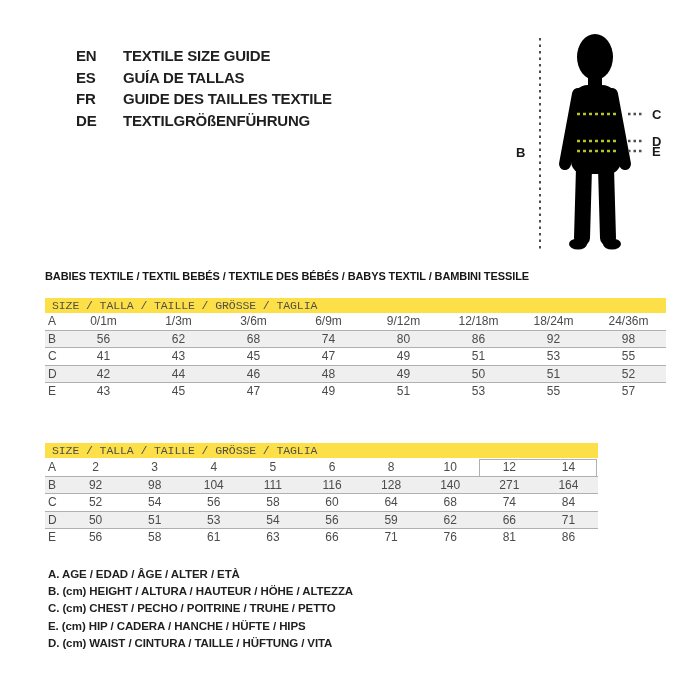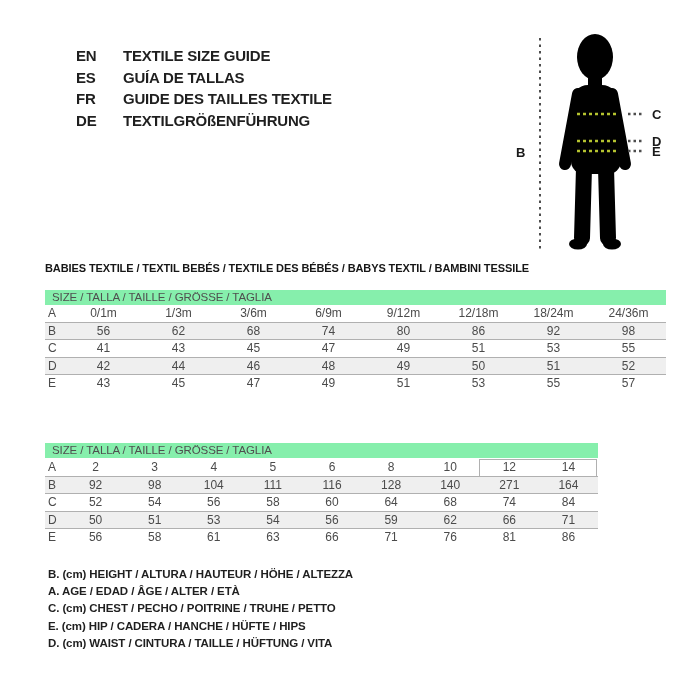--- a/index.html
+++ b/index.html
@@ -11,30 +11,30 @@
   .lang-list{position:absolute;left:48px;top:45px;}
   .lang-row{display:flex;line-height:21.6px;font-size:15px;font-weight:bold;letter-spacing:-0.2px;}
   .lang-code{width:47px;flex:0 0 47px;margin-left:28px;}
   
   .figure{position:absolute;left:500px;top:20px;}
   .figure text{font-family:"Liberation Sans",sans-serif;font-size:13px;font-weight:bold;fill:#1a1a1a;}
   
   .block{position:absolute;}
   .tbl-title{position:absolute;top:0;left:0;white-space:nowrap;
     font-size:11px;font-weight:bold;color:#161616;letter-spacing:-0.1px;}
-  .size-bar{position:absolute;left:0;right:0;height:15px;background:#86efac;
+  .size-bar{position:absolute;left:0;right:0;height:15px;background:#fde047;
     font-size:11.5px;line-height:15px;color:#4f4f4f;padding-left:7px;box-sizing:border-box;
-    letter-spacing:-0.1px;white-space:nowrap;overflow:hidden;}
+    letter-spacing:-0.1px;white-space:nowrap;overflow:hidden;font-family:Liberation Mono, monospace;}
   .size-table{position:absolute;left:0;border-collapse:collapse;table-layout:fixed;}
   .size-table td{height:16.5px;padding:0;font-size:12px;color:#4b4b4b;text-align:center;
     white-space:nowrap;overflow:hidden;}
   .size-table td.lbl{width:18px;text-align:left;padding-left:3px;}
   .size-table tr:nth-child(even){background:#efefef;}
   .size-table tr + tr td{border-top:1px solid #b0b0b0;}
-  .babies-block{left:45px;top:262px;width:621px;height:132px;}
+  .babies-block{left:45px;top:270px;width:621px;height:132px;}
   .babies-block .size-bar{top:28px;}
   .babies-block .size-table{top:43px;width:621px;}
   .children-block{left:45px;top:418px;width:553px;height:130px;}
   .children-block .size-bar{top:25px;}
   .children-block .size-table{top:41px;width:553px;}
   .highlight-box{position:absolute;left:434px;top:41px;width:118px;height:17.5px;
     border:1px solid #b0b0b0;box-sizing:border-box;pointer-events:none;}
   
   .legend{position:absolute;left:48px;top:566px;}
   .legend-line{font-size:11.5px;font-weight:bold;line-height:17.2px;color:#1f1f1f;
@@ -224,18 +224,18 @@
           <td>76</td>
           <td>81</td>
           <td>86</td>
         </tr>
       </tbody>
   </table>
   <div class="highlight-box"></div>
 </div>
 
 <div class="legend">
+  <div class="legend-line">A. AGE / EDAD / ÂGE / ALTER / ETÀ</div>
   <div class="legend-line">B. (cm) HEIGHT / ALTURA / HAUTEUR / HÖHE / ALTEZZA</div>
-  <div class="legend-line">A. AGE / EDAD / ÂGE / ALTER / ETÀ</div>
   <div class="legend-line">C. (cm) CHEST / PECHO / POITRINE / TRUHE / PETTO</div>
   <div class="legend-line">E. (cm) HIP / CADERA / HANCHE / HÜFTE / HIPS</div>
   <div class="legend-line">D. (cm) WAIST / CINTURA / TAILLE / HÜFTUNG / VITA</div>
 </div>
 
 </body></html>

